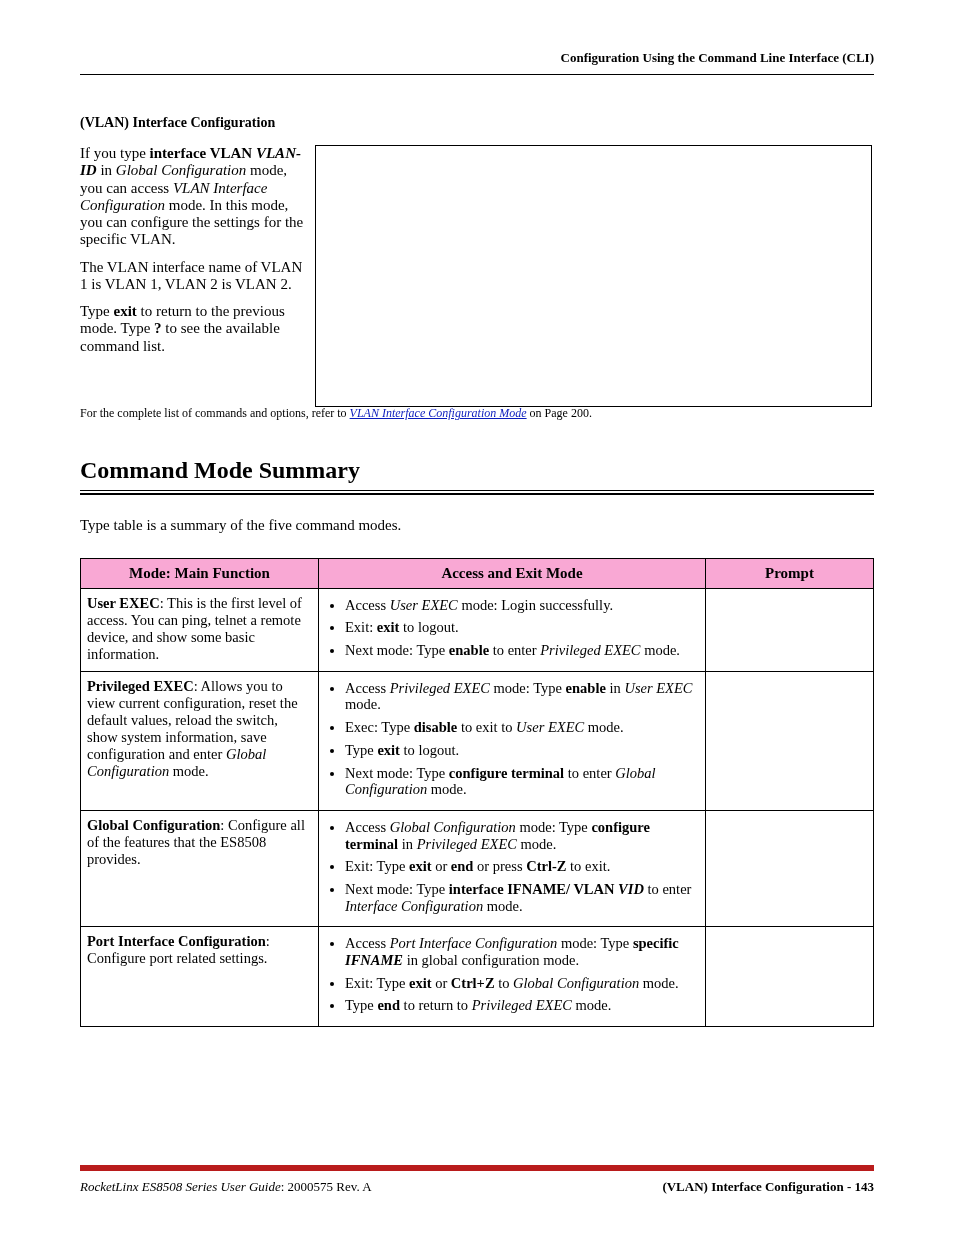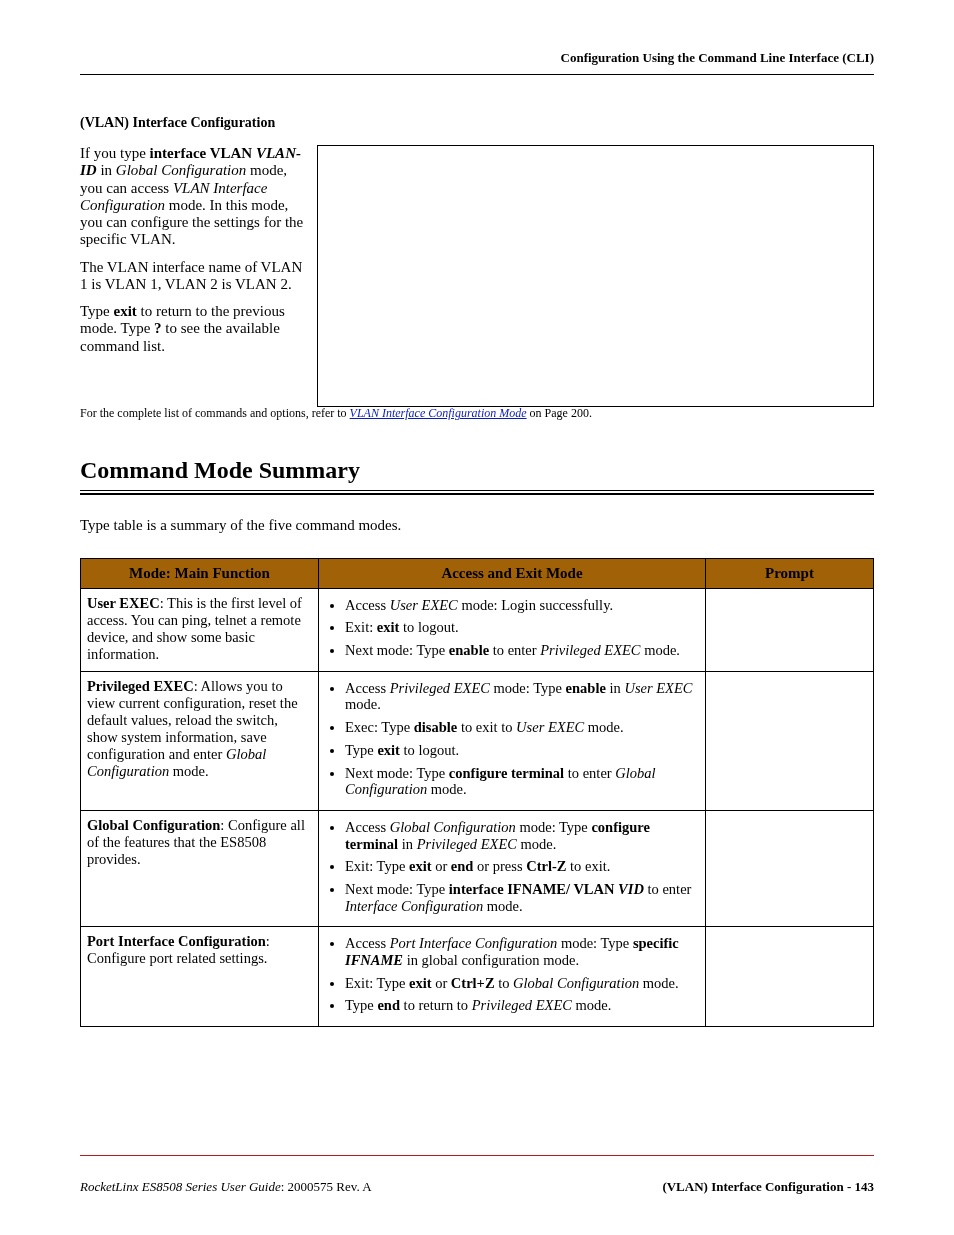--- a/index.html
+++ b/index.html
@@ -25,21 +25,20 @@
   }
   .sect-title {
     font-weight: bold;
     font-size: 14px;
     margin-top: 40px;
     margin-bottom: 14px;
   }
   .two-col {
     display: flex;
     align-items: flex-start;
-    justify-content: space-between;
   }
   .prose-col {
     width: 225px;
     font-size: 15px;
     line-height: 1.15;
     padding-right: 10px;
   }
   .prose-col p {
     margin: 0 0 10px 0;
   }
@@ -75,41 +74,41 @@
   table.cmd th, table.cmd td {
     border: 1px solid #000;
     padding: 6px 6px 6px 6px;
     vertical-align: top;
     text-align: left;
   }
   table.cmd th {
     text-align: center;
     font-weight: bold;
     font-size: 15px;
-    background: #a16207;
+    background: #f9a8d4;
   }
   table.cmd td.col1 { width: 225px; }
   table.cmd td.col3 { width: 155px; text-align:center; }
   table.cmd th.col3 { width: 155px; }
   table.cmd td ul {
     margin: 0;
     padding-left: 20px;
     list-style: disc;
   }
   table.cmd td ul li {
     margin: 2px 0 6px 0;
     line-height: 1.15;
   }
   .footer {
     position: absolute;
     left: 80px;
     right: 80px;
     bottom: 40px;
-    border-top: 1px solid #b91c1c;
-    padding-top: 23px;
+    border-top: 6px solid #b91c1c;
+    padding-top: 8px;
     font-size: 13px;
     display: flex;
     justify-content: space-between;
   }
   .footer .fl { font-style: italic; }
   .footer .fr { font-weight: bold; }
   .prose-wide {
     font-size:12px;
     line-height:1.15;
     margin:0;

